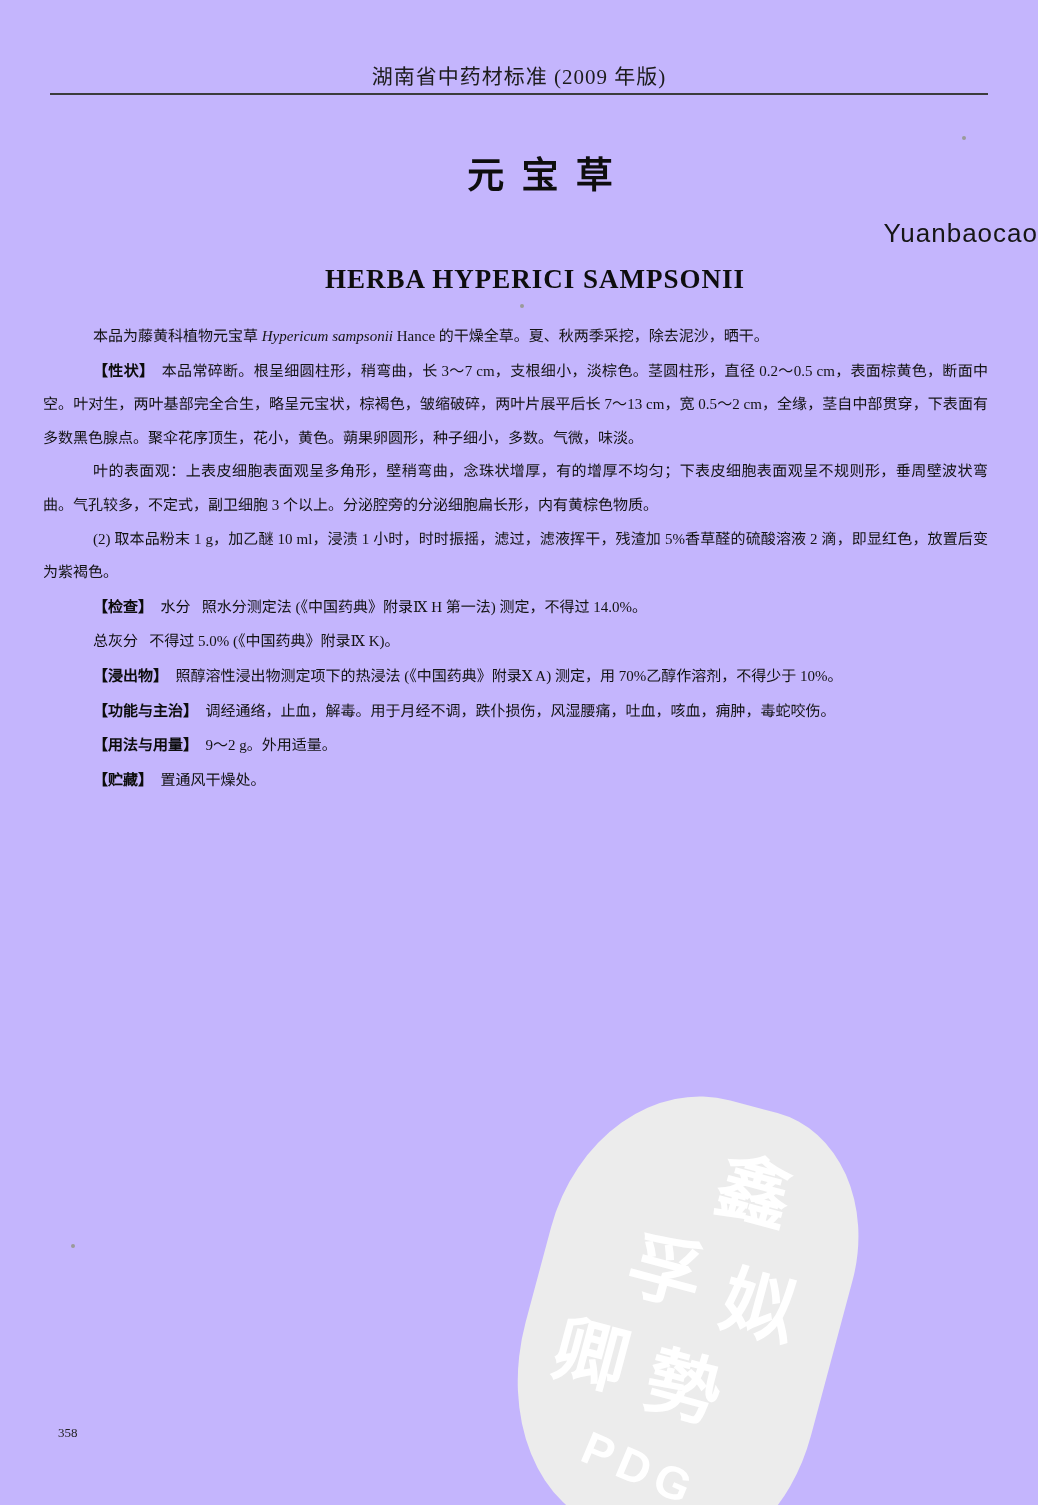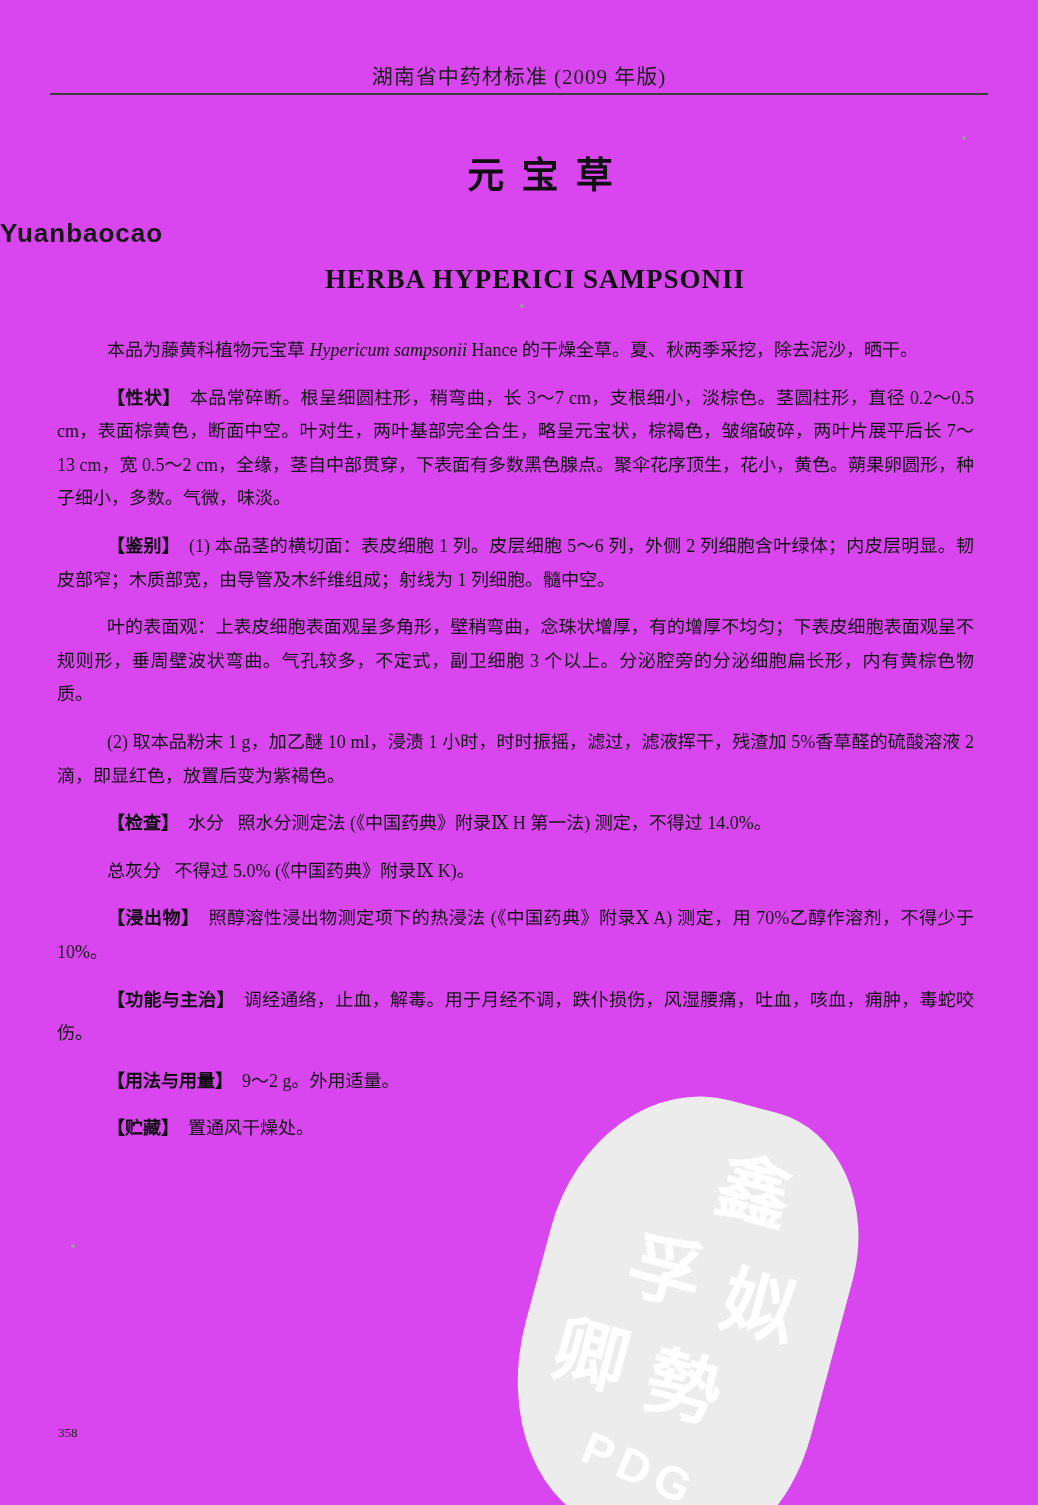--- a/index.html
+++ b/index.html
@@ -1,19 +1,19 @@
 <!DOCTYPE html>
 <html lang="zh-CN"><head>
 <meta charset="utf-8">
 <style>
   html,body { margin:0; padding:0; background:#ffffff; }
   .page {
     position:relative;
     width:1038px; height:1505px;
-    background:#d946ef;
+    background:#c4b5fd;
     color:#131313;
     font-family:"Liberation Serif","DejaVu Serif",serif;
     overflow:hidden;
   }
   .running-header {
     position:absolute; top:60px; left:0; width:100%;
     text-align:center;
     font-size:21px; letter-spacing:1px;
     color:#1c1c1c;
   }
@@ -26,39 +26,38 @@
     position:absolute; top:138px; left:0; width:100%;
     text-align:center;
     font-size:37px; font-weight:bold;
     letter-spacing:4px;
     color:#0e0e0e;
     margin:7px;
     padding-left:16px;
   }
   .title-pinyin {
     position:absolute; top:218px; left:0; width:100%;
-    text-align:left;
+    text-align:right;
     font-family:"Liberation Sans","DejaVu Sans",sans-serif;
     font-size:26px; letter-spacing:1px;
     color:#161616;
-    font-weight:bold;
   }
   .title-latin {
     position:absolute; top:264px; left:16px; width:100%;
     text-align:center;
     font-size:27px; font-weight:bold; letter-spacing:1px;
     color:#0e0e0e;
   }
   .body-text {
     position:absolute; top:320px; left:43px;
     width:945px;
   }
   .body-text p {
-    margin:14px;
-    font-size:18px;
+    margin:0;
+    font-size:15px;
     line-height:33.6px;
     text-align:justify;
     text-justify:inter-ideograph;
     text-indent:50px;
   }
   .lbl {
     font-family:"Liberation Sans","DejaVu Sans",sans-serif;
     font-weight:bold;
     margin-right:0.5em;
     color:#0c0c0c;
@@ -115,21 +114,20 @@
   <h1 class="title-cn">元 宝 草</h1>
   <div class="title-pinyin">Yuanbaocao</div>
   <div class="title-latin">HERBA HYPERICI SAMPSONII</div>
 
   <main class="body-text">
 
     <p><span>本品为藤黄科植物元宝草 </span><span class="latin-italic">Hypericum sampsonii</span><span> Hance 的干燥全草。夏、秋两季采挖，除去泥沙，晒干。</span></p>
 
     <p><span class="lbl">【性状】</span><span>本品常碎断。根呈细圆柱形，稍弯曲，长 3～7 cm，支根细小，淡棕色。茎圆柱形，直径 0.2～0.5 cm，表面棕黄色，断面中空。叶对生，两叶基部完全合生，略呈元宝状，棕褐色，皱缩破碎，两叶片展平后长 7～13 cm，宽 0.5～2 cm，全缘，茎自中部贯穿，下表面有多数黑色腺点。聚伞花序顶生，花小，黄色。蒴果卵圆形，种子细小，多数。气微，味淡。</span></p>
 
-    <p><span class="lbl">【鉴别】</span><span>(1) 本品茎的横切面：表皮细胞 1 列。皮层细胞 5～6 列，外侧 2 列细胞含叶绿体；内皮层明显。韧皮部窄；木质部宽，由导管及木纤维组成；射线为 1 列细胞。髓中空。</span></p>
 
     <p><span>叶的表面观：上表皮细胞表面观呈多角形，壁稍弯曲，念珠状增厚，有的增厚不均匀；下表皮细胞表面观呈不规则形，垂周壁波状弯曲。气孔较多，不定式，副卫细胞 3 个以上。分泌腔旁的分泌细胞扁长形，内有黄棕色物质。</span></p>
 
     <p><span>(2) 取本品粉末 1 g，加乙醚 10 ml，浸渍 1 小时，时时振摇，滤过，滤液挥干，残渣加 5%香草醛的硫酸溶液 2 滴，即显红色，放置后变为紫褐色。</span></p>
 
     <p><span class="lbl">【检查】</span><span class="sublbl">水分</span><span>照水分测定法 (《中国药典》附录Ⅸ H 第一法) 测定，不得过 14.0%。</span></p>
 
     <p><span class="sublbl">总灰分</span><span>不得过 5.0% (《中国药典》附录Ⅸ K)。</span></p>
 
     <p><span class="lbl">【浸出物】</span><span>照醇溶性浸出物测定项下的热浸法 (《中国药典》附录Ⅹ A) 测定，用 70%乙醇作溶剂，不得少于 10%。</span></p>

